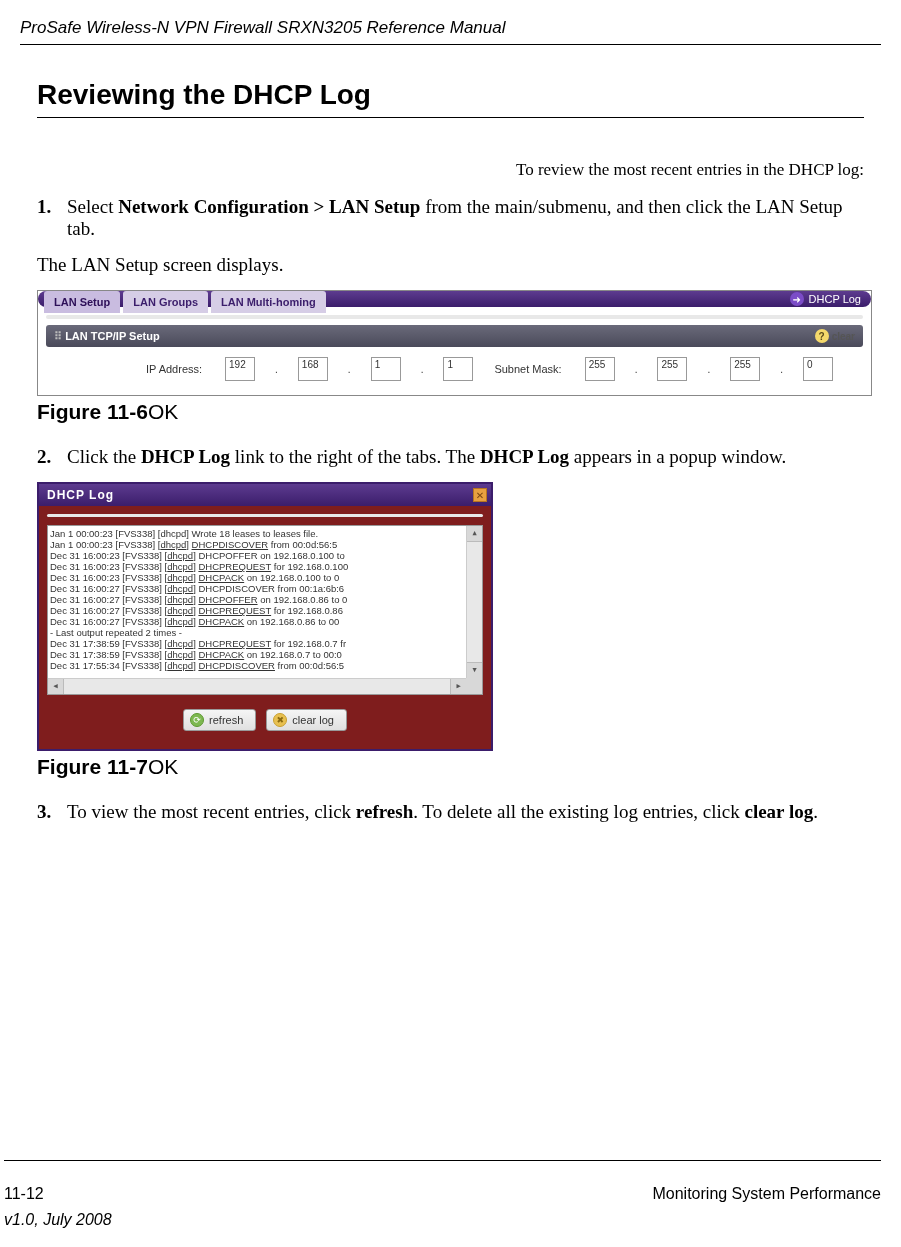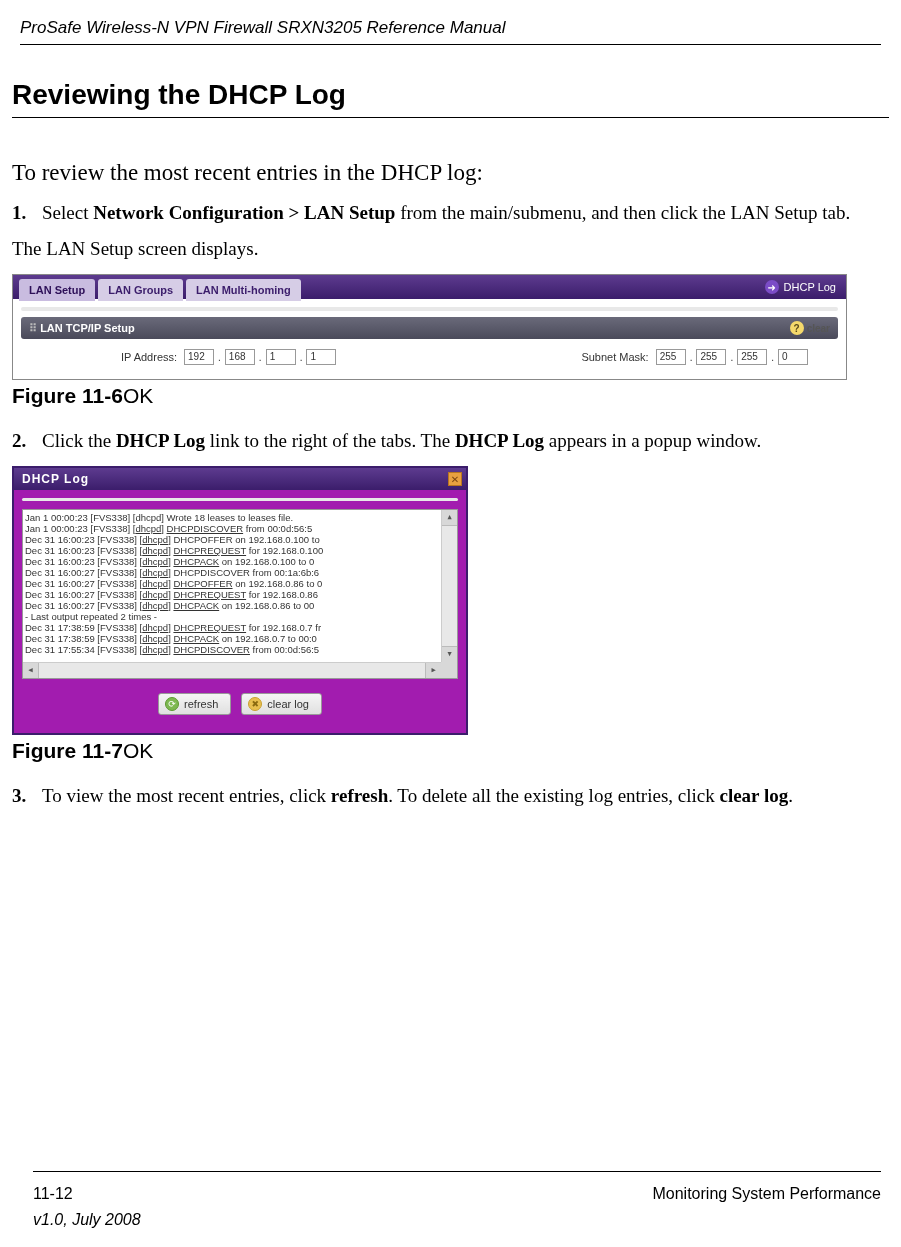--- a/index.html
+++ b/index.html
@@ -19,34 +19,35 @@
       border-bottom: 1px solid #000;
       margin: 0 20px;
       padding: 18px 0 6px 0;
     }
     .header-title {
       font-style: italic;
       font-size: 17px;
       font-family: Arial, sans-serif;
     }
     .content {
-      padding: 0 12px;
+      padding: 0 37px;
     }
     .section-heading {
       font-size: 28px;
       font-weight: bold;
       font-family: Arial, sans-serif;
       padding: 34px 0 6px 0;
       border-bottom: 1.5px solid #000;
     }
     .intro-text {
       font-family: "Times New Roman", Times, serif;
-      font-size: 23px;
+      font-size: 17px;
       margin-top: 42px;
       margin-bottom: 16px;
+      text-align: right;
     }
     .step {
       font-family: "Times New Roman", Times, serif;
       font-size: 19px;
       margin-bottom: 14px;
       display: flex;
     }
     .step-num {
       font-weight: bold;
       width: 30px;
@@ -74,25 +75,26 @@
     }
     
     .lan-setup-fig {
       border: 1px solid #888;
       width: 835px;
       background: #fff;
       margin-top: 6px;
     }
     .lan-top-bar {
       background: linear-gradient(#5d3b8f, #3b1d6b);
-      height: 24px;
+      height: 16px;
       display: flex;
       align-items: center;
       padding: 0 6px;
       position: relative;
+      border-radius: 9px;
     }
     .lan-tab {
       background: #d6cde6;
       color: #3b1d6b;
       font-size: 11px;
       font-weight: bold;
       padding: 4px 10px;
       border-radius: 3px 3px 0 0;
       margin-right: 3px;
       height: 22px;
@@ -159,30 +161,30 @@
     .lan-fields {
       display: flex;
       justify-content: space-between;
       padding: 10px 30px 4px 100px;
       font-size: 11px;
       color: #333;
     }
     .ip-group {
       display: flex;
       align-items: center;
-      gap: 3px;
+      gap: 19px;
     }
     .ip-label {
       margin-right: 4px;
     }
     .ip-box {
       border: 1px solid #999;
       background: #fff;
       width: 30px;
-      height: 16px;
+      height: 24px;
       font-size: 10px;
       padding: 1px 3px;
       display: inline-block;
       text-align: left;
     }
     .dot {
       font-size: 10px;
       margin: 0 1px;
     }
     
@@ -213,21 +215,21 @@
       background: #e8a040;
       border: 1px solid #b87520;
       display: flex;
       align-items: center;
       justify-content: center;
       font-size: 10px;
       color: #7a4410;
     }
     .dhcp-log-body {
       padding: 8px;
-      background: #a21caf;
+      background: #7f1d1d;
     }
     .dhcp-divider {
       height: 3px;
       background: #e8e8e8;
       margin-bottom: 8px;
       border-radius: 2px;
     }
     .log-textarea {
       border: 1px solid #999;
       background: #fff;
@@ -364,24 +366,24 @@
       border: 1px solid #5d9830;
     }
     .btn-icon.clear {
       background: #e8c050;
       border: 1px solid #c8a030;
       color: #8a6a10;
     }
     .footer {
       position: absolute;
       bottom: 18px;
-      left: 33px;
+      left: 4px;
       right: 20px;
       border-top: 1px solid #000;
-      padding-top: 13px;
+      padding-top: 24px;
     }
     .footer-row {
       display: flex;
       justify-content: space-between;
       font-family: Arial, sans-serif;
       font-size: 16px;
     }
     .footer-version {
       text-align: left;
       font-style: italic;

